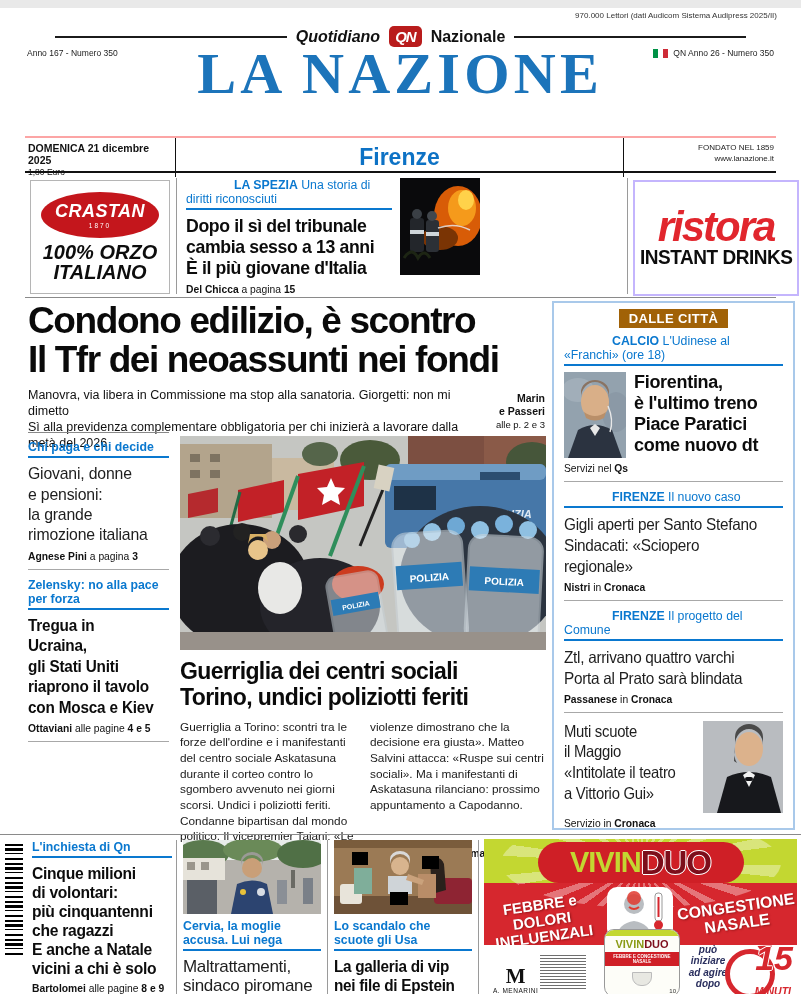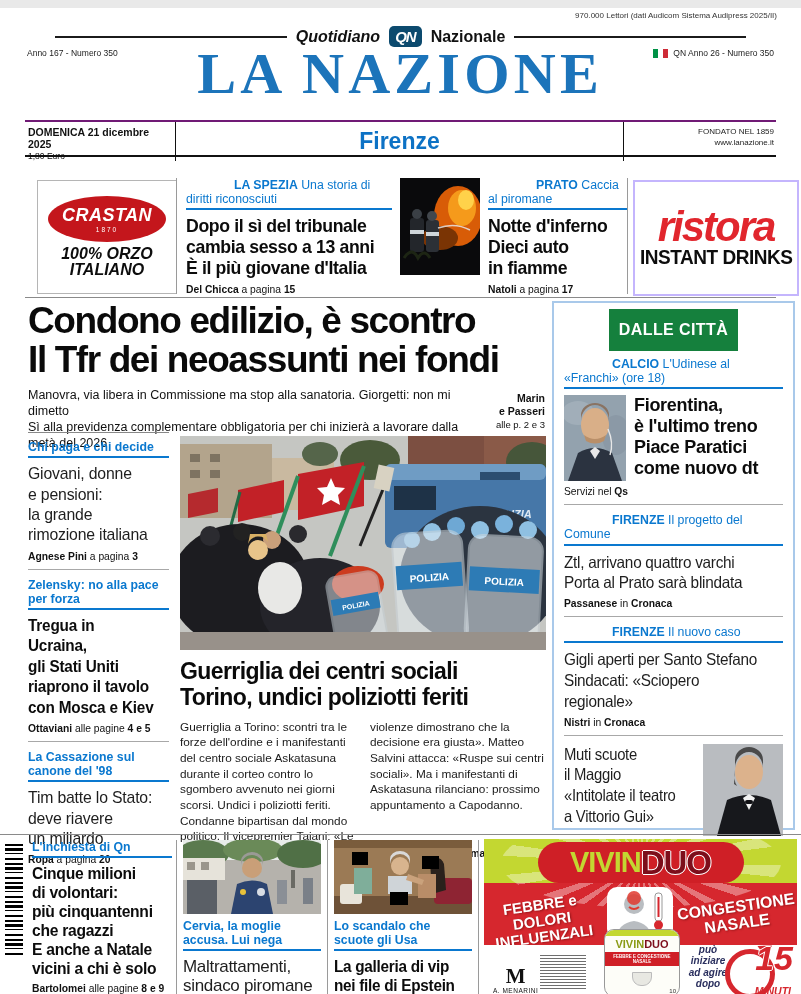--- a/index.html
+++ b/index.html
@@ -9,33 +9,33 @@
   .prelines{white-space:pre-line;}
   .vline{position:absolute;width:1px;background:#9a9a9a;}
   .hline{position:absolute;height:1px;background:#8a8a8a;}
 
   
   .audience{top:3px;right:24px;font-size:8px;color:#333;}
   .brandrow{top:18px;left:55px;right:55px;display:flex;align-items:center;gap:9px;}
   .brandrow .rule{flex:1;height:2px;background:#1b1b1b;}
   .brand-q{font-style:italic;font-weight:bold;font-size:16px;}
   .brand-n{font-weight:bold;font-size:16px;}
-  .qnlogo{background:#0c4a6e;color:#fff;font-weight:bold;font-style:italic;
+  .qnlogo{background:#b91c1c;color:#fff;font-weight:bold;font-style:italic;
           font-size:15px;padding:2px 6px;border-radius:5px;letter-spacing:-1px;}
   .issueleft{top:40px;left:27px;font-size:8.5px;color:#222;}
   .issueright{top:40px;right:27px;font-size:8.5px;color:#222;display:flex;align-items:center;gap:5px;}
   .flag{width:15px;height:9px;display:inline-block;
         background:linear-gradient(90deg,#009246 0 33%,#fff 33% 66%,#ce2b37 66%);}
   .masthead{top:38px;left:0;width:100%;text-align:center;
             font-family:"Liberation Serif",serif;font-weight:bold;
             font-size:56px;line-height:1;color:#1c74ba;letter-spacing:4px;}
   .masthead span{display:inline-block;transform:scaleX(1.04);}
 
   
-  .dateband{top:112px;left:25px;width:751px;height:37px;border-top:2px solid #701a75;
+  .dateband{top:128px;left:25px;width:751px;height:37px;border-top:2px solid #fca5a5;
             border-bottom:2px solid #111;display:grid;grid-template-columns:150px 1fr 152px;
             box-sizing:border-box;}
   .dateband .c1{padding:4px 0 0 3px;}
   .db-date{font-size:10.5px;font-weight:bold;}
   .db-price{font-size:8.5px;margin-top:1px;}
   .dateband .c2{border-left:1px solid #111;border-right:1px solid #111;
                 display:flex;align-items:center;justify-content:center;}
   .db-ed{color:#0d72c5;font-weight:bold;font-size:23px;}
   .dateband .c3{text-align:right;font-size:8px;padding:5px 2px 0 0;line-height:1.35;color:#222;}
 
@@ -47,26 +47,26 @@
   .hb{font-weight:bold;color:#0c0c0c;}
   .hl{font-weight:normal;color:#1e1e1e;}
   .cond{transform:scaleX(0.93);transform-origin:left top;}
   .by{font-size:10.3px;color:#111;margin-top:5px;}
   .by .bb{font-weight:bold;}
   .divline{border-top:1px solid #a8a8a8;margin:7px 0 8px;}
 
   
   .adbox{border:1px solid #b5b5b5;display:flex;flex-direction:column;
          align-items:center;justify-content:center;background:#fff;}
-  .crastan{left:37px;top:172px;width:138px;height:112px;gap:4px;}
+  .crastan{left:30px;top:172px;width:138px;height:112px;gap:4px;}
   .cr-oval{width:118px;height:46px;background:#c4161c;border-radius:50%;
            display:flex;flex-direction:column;align-items:center;justify-content:center;color:#fff;}
   .cr-name{font-weight:bold;font-style:italic;font-size:18px;letter-spacing:.5px;}
   .cr-year{font-size:6.5px;letter-spacing:2px;}
-  .cr-tag{font-size:16px;font-weight:bold;font-style:italic;line-height:1.02;
+  .cr-tag{font-size:20px;font-weight:bold;font-style:italic;line-height:1.02;
           text-align:center;color:#0d0d0d;}
   .story1{left:186px;top:170px;width:206px;}
   .h21{font-size:19px;line-height:1.1;letter-spacing:-.4px;}
   .firewrap{left:400px;top:170px;width:80px;height:97px;}
   .story2{left:488px;top:170px;width:139px;}
   .ristora{left:633px;top:172px;width:162px;height:112px;border:2px solid #c4b5fd;gap:0;}
   .ri-name{color:#e1262d;font-weight:bold;font-style:italic;font-size:42px;
            line-height:.95;letter-spacing:-2px;}
   .ri-tag{font-weight:bold;font-size:20px;letter-spacing:-.5px;transform:scaleX(.95);color:#0d0d0d;}
 
@@ -87,22 +87,22 @@
   .photo{display:block;}
   .h2c{margin-top:9px;font-size:23px;font-weight:bold;letter-spacing:-.6px;
        line-height:1.12;color:#0a0a0a;}
   .bodycols{margin-top:9px;display:flex;gap:14px;}
   .bodycols div{width:176px;font-size:11.8px;line-height:1.33;color:#1a1a1a;}
   .cby{text-align:right;margin-top:3px;}
 
   
   .rightbox{left:552px;top:293px;width:243px;height:529px;border:2px solid #a9c9ea;
             box-sizing:border-box;padding:0 10px;background:#fff;}
-  .badge{margin:6px auto 6px;width:max-content;background:#15803d;color:#fff;
-         font-weight:bold;font-size:16px;padding:12px 10px;letter-spacing:.4px;}
+  .badge{margin:6px auto 6px;width:max-content;background:#a16207;color:#fff;
+         font-weight:bold;font-size:13px;padding:2px 10px;letter-spacing:.4px;}
   .rc-row{display:flex;gap:8px;align-items:flex-start;}
   .rc-h{font-size:18px;line-height:1.16;letter-spacing:-.3px;}
   .rc-hl{font-size:16.5px;line-height:1.26;letter-spacing:-.3px;}
 
   
   .barcode{left:5px;top:836px;width:18px;height:112px;
      background:repeating-linear-gradient(180deg,#000 0 2px,#fff 2px 4px,#000 4px 7px,#fff 7px 9px,#000 9px 10px,#fff 10px 14px,#000 14px 16px,#fff 16px 19px);}
   .bstory{top:832px;}
   .ba{left:32px;width:140px;}
   .bb2{left:183px;width:138px;}
@@ -221,31 +221,20 @@
     <rect x="10" y="40" width="14" height="34" rx="3" fill="#23262b"></rect>
     <rect x="26" y="42" width="13" height="32" rx="3" fill="#2c3036"></rect>
     <rect x="10" y="52" width="14" height="4" fill="#cfd6da"></rect>
     <rect x="26" y="54" width="13" height="4" fill="#cfd6da"></rect>
     <circle cx="17" cy="36" r="5" fill="#3a3f45"></circle>
     <circle cx="32" cy="38" r="5" fill="#42474d"></circle>
     <path d="M38 50 Q55 44 70 52" stroke="#e8eef2" stroke-width="1.6" fill="none" opacity=".8"></path>
     <path d="M4 80 q8 -12 14 0 q6 -10 12 0" stroke="#1d2514" stroke-width="3" fill="none"></path>
   </svg>
 
-  <div class="abs story2">
-    <div class="kick">
-      <span class="tag">PRATO</span><span> Caccia al piromane</span>
-    </div>
-    <div class="hb h21 prelines cond">Notte d'inferno
-Dieci auto
-in fiamme</div>
-    <div class="by">
-      <span class="bb">Natoli</span><span> a pagina </span><span class="bb">17</span>
-    </div>
-  </div>
   <div class="vline" style="left:627px;top:170px;height:116px;"></div>
 
   <div class="abs adbox ristora">
     <div class="ri-name">ristora</div>
     <div class="ri-tag">INSTANT DRINKS</div>
   </div>
 
   <div class="hline" style="left:25px;width:751px;top:289px;"></div>
 
   <div class="abs mainstory">
@@ -275,29 +264,20 @@
     <div>
       <div class="kick plain">Zelensky: no alla pace per forza</div>
       <div class="hb lc-h prelines" style="transform:scaleX(.9);transform-origin:left top;">Tregua in Ucraina,
 gli Stati Uniti
 riaprono il tavolo
 con Mosca e Kiev</div>
       <div class="by">
         <span class="bb">Ottaviani</span><span> alle pagine </span><span class="bb">4 e 5</span>
       </div>
       <div class="divline"></div>
-    </div>
-    <div>
-      <div class="kick plain">La Cassazione sul canone del '98</div>
-      <div class="hl lc-h prelines cond">Tim batte lo Stato:
-deve riavere
-un miliardo</div>
-      <div class="by">
-        <span class="bb">Ropa</span><span> a pagina </span><span class="bb">20</span>
-      </div>
     </div>
   </div>
 
   <div class="abs centerstory">
     <svg class="photo" width="366" height="214" viewBox="0 0 366 214">
       <rect width="366" height="214" fill="#c5c6c2"></rect>
       <rect x="0" y="8" width="92" height="74" fill="#b3a48c"></rect>
       <rect x="10" y="18" width="10" height="8" fill="#7e7361"></rect>
         <rect x="30" y="18" width="10" height="8" fill="#7e7361"></rect>
       <rect x="10" y="34" width="10" height="8" fill="#7e7361"></rect>
@@ -392,38 +372,38 @@
 come nuovo dt</div>
       </div>
       <div class="by">
         <span class="bb"></span><span>Servizi nel </span><span class="bb">Qs</span>
       </div>
       <div class="divline"></div>
     </div>
 
     <div>
       <div class="kick">
+        <span class="tag">FIRENZE</span><span> Il nuovo caso</span>
+      </div>
+      <div class="hl rc-hl prelines cond">Gigli aperti per Santo Stefano
+Sindacati: «Sciopero regionale»</div>
+      <div class="by">
+        <span class="bb">Nistri</span><span> in </span><span class="bb">Cronaca</span>
+      </div>
+      <div class="divline"></div>
+    </div>
+
+    <div>
+      <div class="kick">
         <span class="tag">FIRENZE</span><span> Il progetto del Comune</span>
       </div>
       <div class="hl rc-hl prelines cond">Ztl, arrivano quattro varchi
 Porta al Prato sarà blindata</div>
       <div class="by">
         <span class="bb">Passanese</span><span> in </span><span class="bb">Cronaca</span>
-      </div>
-      <div class="divline"></div>
-    </div>
-
-    <div>
-      <div class="kick">
-        <span class="tag">FIRENZE</span><span> Il nuovo caso</span>
-      </div>
-      <div class="hl rc-hl prelines cond">Gigli aperti per Santo Stefano
-Sindacati: «Sciopero regionale»</div>
-      <div class="by">
-        <span class="bb">Nistri</span><span> in </span><span class="bb">Cronaca</span>
       </div>
       <div class="divline"></div>
     </div>
 
     <div>
       <div class="rc-row">
         <div class="hl rc-hl prelines" style="flex:1;transform:scaleX(.9);transform-origin:left top;">Muti scuote
 il Maggio
 «Intitolate il teatro
 a Vittorio Gui»</div>

